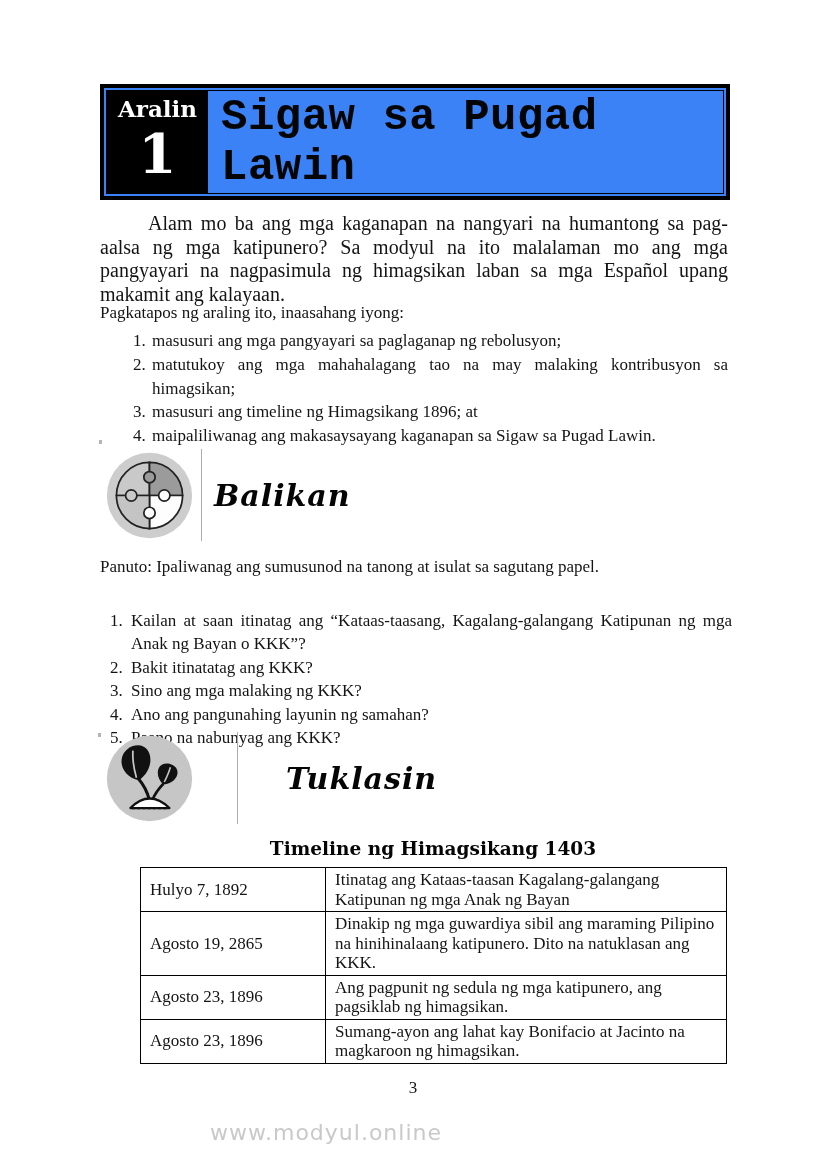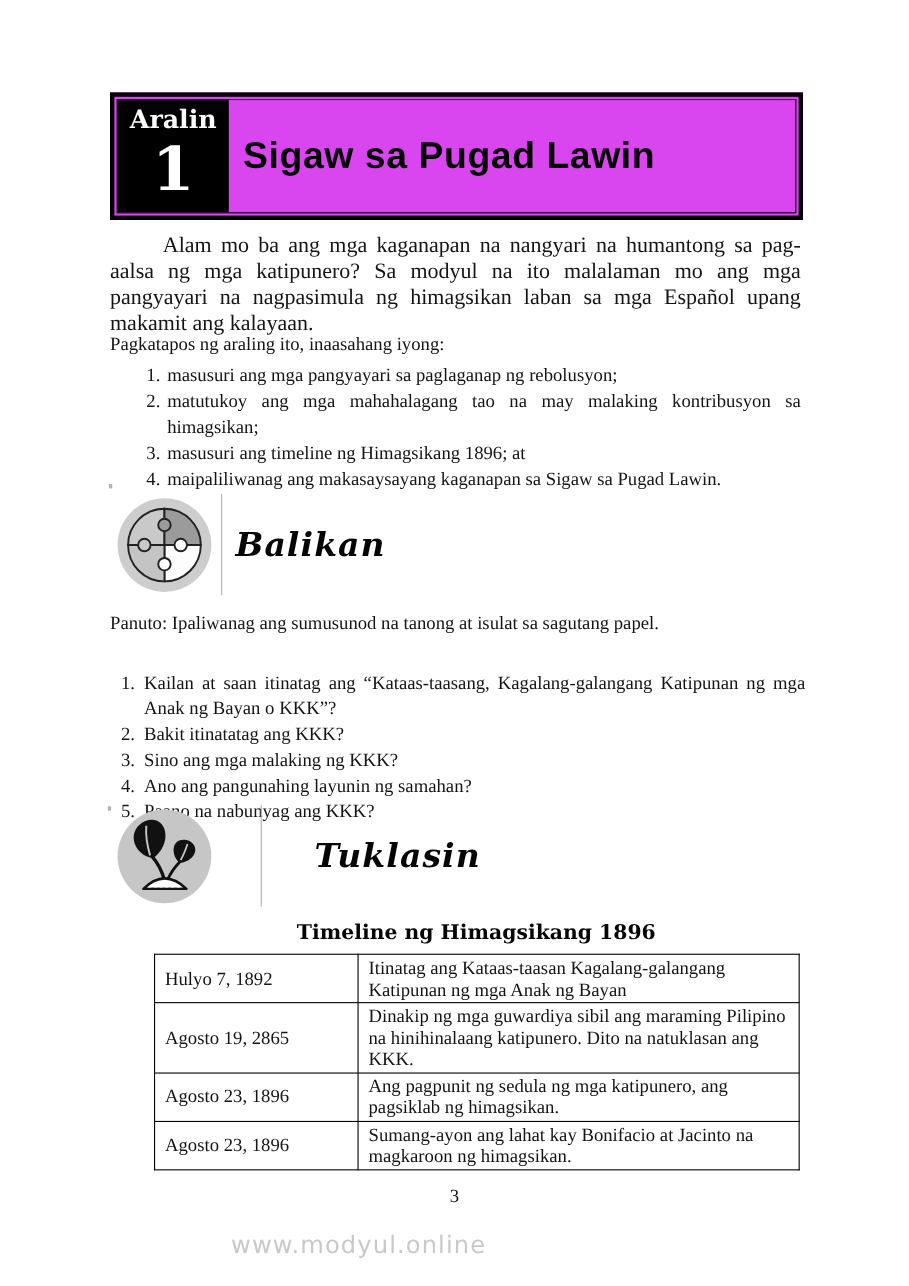--- a/index.html
+++ b/index.html
@@ -12,42 +12,42 @@
     overflow:hidden;
   }
 
   
   .lesson-box {
     position:absolute; left:100px; top:84px;
     width:630px; height:116px;
     border:4px solid #000;
     padding:2px;
     box-sizing:border-box;
-    background:#d946ef;
+    background:#3b82f6;
   }
   .lesson-inner {
     display:flex; height:100%;
     border:1px solid #000;
     box-sizing:border-box;
   }
   .lesson-num-cell {
     width:101px; background:#000; color:#fff;
     display:flex; flex-direction:column; align-items:center;
     padding-top:3px; box-sizing:border-box;
     font-family:"DejaVu Serif", serif; font-weight:bold;
   }
   .lesson-label { font-size:23px; line-height:30px; }
   .lesson-number { font-size:55px; line-height:60px; }
   .lesson-title-cell {
     flex:1; display:flex; align-items:center;
     padding-left:13px;
   }
   .lesson-title {
-    font-family:Liberation Sans, sans-serif;
-    font-weight:bold; font-size:34px; color:#050505;
+    font-family:Liberation Mono, monospace;
+    font-weight:bold; font-size:44px; color:#050505;
     letter-spacing:0.5px;
   }
 
   
   .intro {
     position:absolute; left:100px; top:212px; width:628px;
     margin:0; font-size:20px; line-height:23.5px;
     text-align:justify; text-indent:48px;
   }
   .objectives-intro {
@@ -192,21 +192,21 @@
       <path d="M66,57 C84,55 88,37 73,33 C57,30 56,49 66,57 Z" fill="#111"></path>
       <path d="M67,54 Q72,44 74,37" stroke="#c6c6c6" stroke-width="1.8" fill="none"></path>
       <path d="M53,75 Q58,64 66,56" stroke="#111" stroke-width="3" fill="none"></path>
       <path d="M28,84 Q50,62 73,84 Z" fill="#fff" stroke="#111" stroke-width="2.5" stroke-linejoin="round"></path>
       <line x1="30" y1="84" x2="71" y2="84" stroke="#111" stroke-width="2.5" stroke-dasharray="3,3"></line>
     </svg>
     <div class="v-divider"></div>
     <span class="section-label">Tuklasin</span>
   </div>
 
-  <div class="table-title">Timeline ng Himagsikang 1896</div>
+  <div class="table-title">Timeline ng Himagsikang 1403</div>
   <table class="timeline">
     <tbody>
       <tr>
         <td class="c1">Hulyo 7, 1892</td>
         <td class="c2">Itinatag ang Kataas-taasan Kagalang-galangang Katipunan ng mga Anak ng Bayan</td>
       </tr>
       <tr>
         <td class="c1">Agosto 19, 2865</td>
         <td class="c2">Dinakip ng mga guwardiya sibil ang maraming Pilipino na hinihinalaang katipunero. Dito na natuklasan ang KKK.</td>
       </tr>

